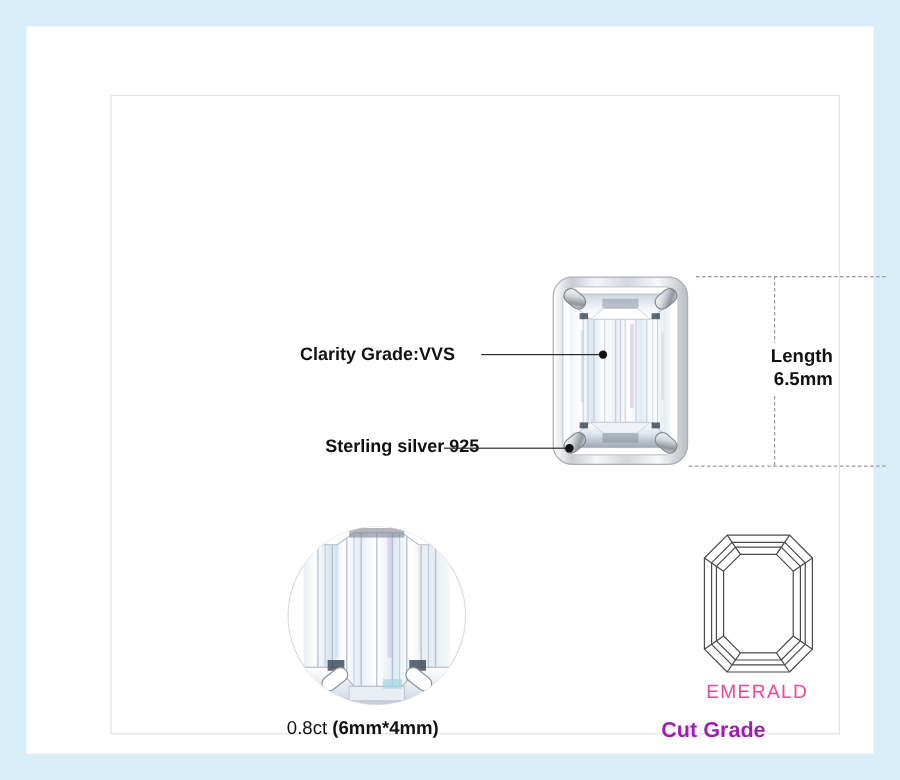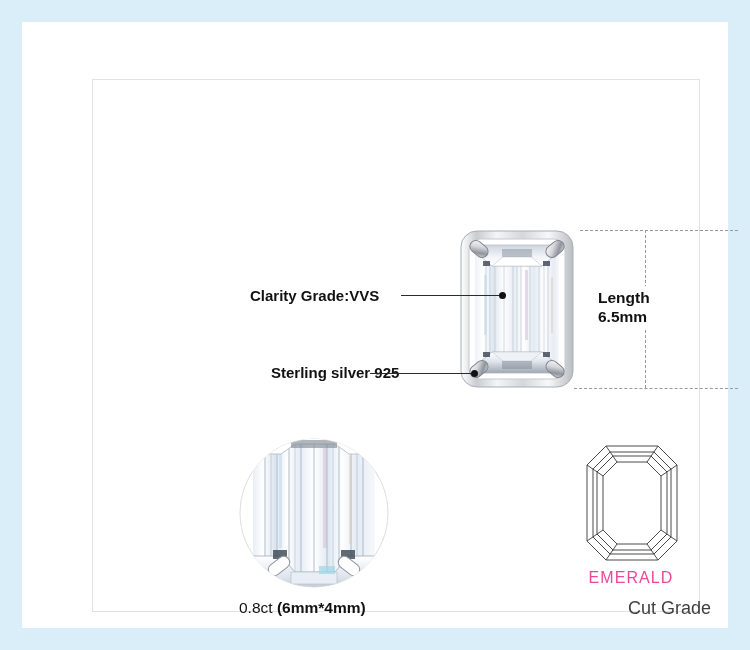--- a/index.html
+++ b/index.html
@@ -60,21 +60,21 @@
   }
   #dash-top   { left: 487px; top: 150px; width: 158px; }
   #dash-bot   { left: 481px; top: 308px; width: 164px; }
   #dash-mid-v { left: 552px; top: 150px; height: 158px; }
 
   .length-label {
     position: absolute;
     left: 505px;
     top: 206px;
     width: 96px;
-    text-align: left;
+    text-align: right;
     font-size: 15.5px;
     font-weight: bold;
     color: #111;
     line-height: 19px;
     background: #ffffff;
     padding: 2px 0;
     white-space: pre-line;
   }
 
   
@@ -150,24 +150,24 @@
     text-align: center;
     font-size: 16px;
     color: #ec4899;
     letter-spacing: 1.1px;
   }
   .cut-grade {
     position: absolute;
     left: 458px;
     top: 518px;
     width: 160px;
-    text-align: right;
+    text-align: left;
     font-size: 18px;
-    font-weight: normal;
-    color: #404040;
+    font-weight: bold;
+    color: #a21caf;
   }
 </style>
 </head>
 <body>
 
 <div id="page">
 
   <div class="card">
 
     <div class="inner-frame">

